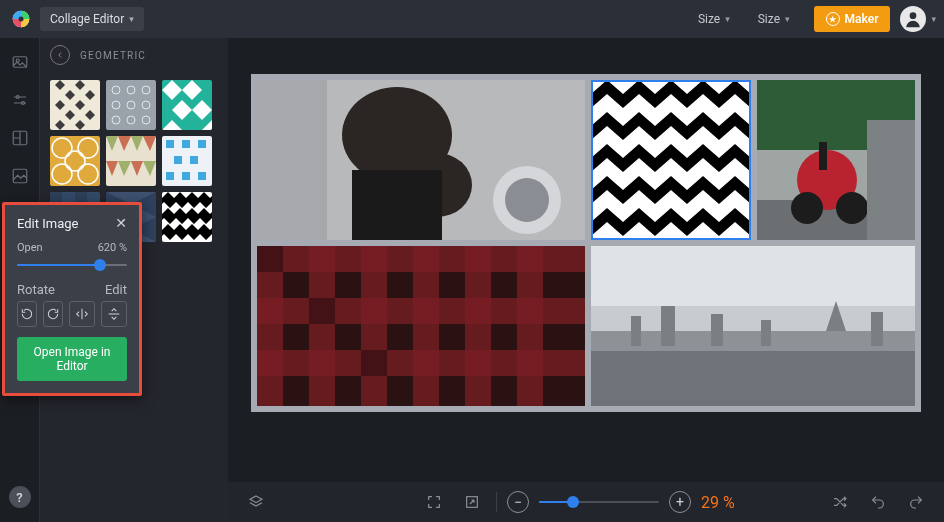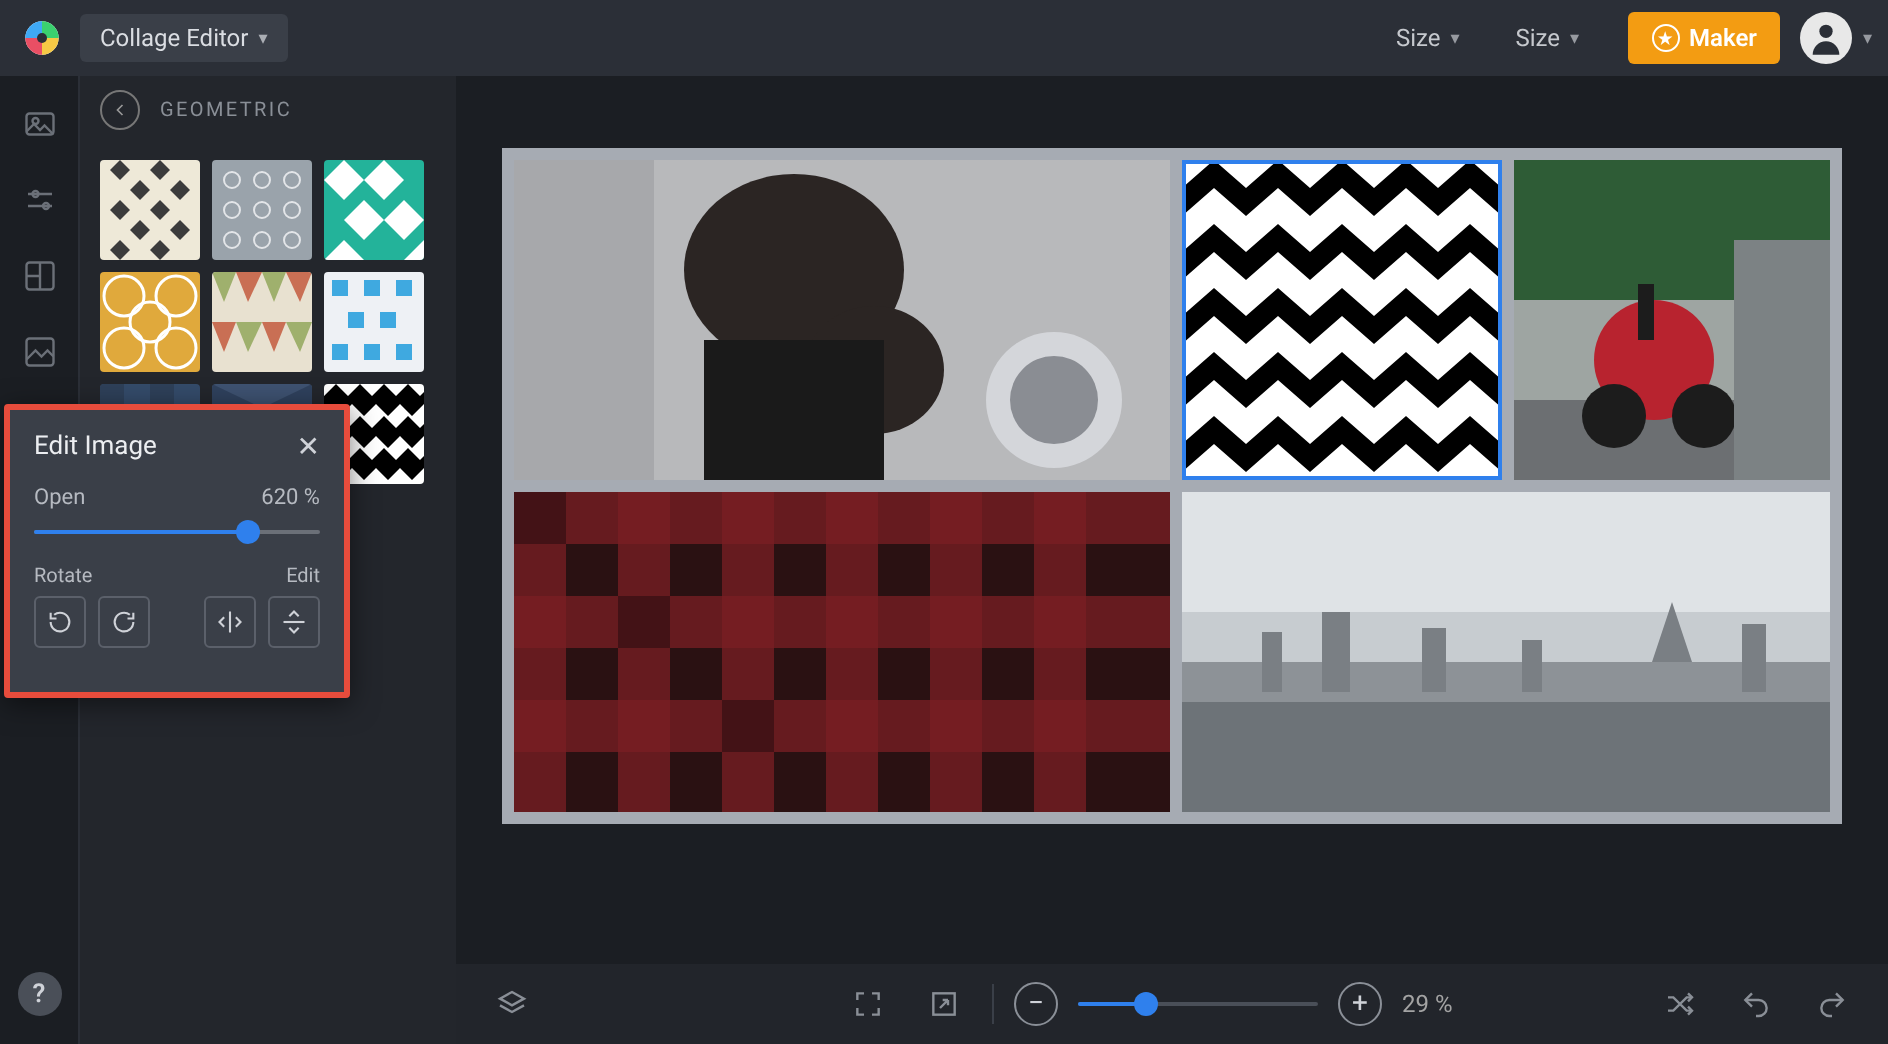--- a/index.html
+++ b/index.html
@@ -31,30 +31,30 @@
 .sidebar { width:188px; background:#23262c; position:relative; }
 .side-head { height:34px; display:flex; align-items:center; padding:0 10px; gap:10px;text-align:right;}
 .back-btn { width:20px; height:20px; border:1.5px solid #777; border-radius:50%; display:flex; align-items:center; justify-content:center; color:#999; cursor:pointer;}
 .back-btn svg{width:10px;height:10px;stroke:#999;stroke-width:2;fill:none;}
 .cat-label { font-size:10px; letter-spacing:1.2px; color:#8a8f97;}
 .pattern-grid { padding:8px 10px; display:grid; grid-template-columns: repeat(3, 50px); gap:6px;}
 .pattern { width:50px; height:50px; border-radius:2px; cursor:pointer; overflow:hidden;}
 .pattern svg { width:100%; height:100%; display:block; }
 
 
-.edit-panel { position:absolute; left:-38px; top:164px; width:173px; background:#3a3f48; border:3px solid #e74c3c; border-radius:2px; padding:10px 12px 12px; z-index:20; box-shadow: 0 3px 14px rgba(0,0,0,.5);}
+.edit-panel { position:absolute; left:-38px; top:164px; width:140px; background:#3a3f48; border:3px solid #e74c3c; border-radius:2px; padding:10px 12px 12px; z-index:20; box-shadow: 0 3px 14px rgba(0,0,0,.5);}
 .edit-head { display:flex; align-items:center; justify-content:space-between; margin-bottom:10px;}
 .edit-title { font-size:13px; color:#eceef1;}
 .close-x { cursor:pointer; color:#cfd2d8; font-size:14px;}
 .row { display:flex; justify-content:space-between; font-size:11px; color:#b6bac1; margin-bottom:4px;}
 .slider-track { position:relative; height:14px; margin-bottom:10px;}
 .track-line { position:absolute; top:6px; left:0; right:0; height:2px; background:#6b7078; border-radius:2px;}
 .track-fill { position:absolute; top:6px; left:0; height:2px; background:#2f80ed; border-radius:2px;}
 .slider-thumb { position:absolute; top:1px; width:12px; height:12px; border-radius:50%; background:#2f80ed; transform:translateX(-50%); cursor:grab;}
-.sublabels { display:flex; justify-content:space-between; font-size:10px; color:#b6bac1; margin:6px 0 4px;}
+.sublabels { display:flex; justify-content:space-between; font-size:13px; color:#b6bac1; margin:6px 0 4px;}
 .icon-row { display:flex; gap:6px; margin-bottom:10px; align-items:center;}
 .iconsq { width:26px; height:26px; border:1px solid #5b606a; border-radius:3px; display:flex; align-items:center; justify-content:center; cursor:pointer;}
 .iconsq svg{ width:14px; height:14px; stroke:#cfd2d8; fill:none; stroke-width:1.8;}
 .flip-group{ margin-left:auto; display:flex; gap:6px;}
 .open-editor-btn { width:100%; background:#27ae60; color:#fff; font-size:12px; padding:8px 0; border-radius:3px; text-align:center; cursor:pointer;}
 
 
 .canvas-wrap { flex:1; background:#1b1e23; display:flex; flex-direction:column;}
 .canvas-scroll { flex:1; display:flex; align-items:flex-start; justify-content:center; padding:36px 10px 0;}
 .collage-bg { background:#a6abb3; padding:6px; }
@@ -75,21 +75,21 @@
 
 
 .bottombar { height:40px; background:#22252b; display:flex; align-items:center; padding:0 14px; gap:10px;}
 .bicon { width:28px; height:28px; display:flex; align-items:center; justify-content:center; cursor:pointer; color:#8a8f97;}
 .bicon svg { width:16px; height:16px; stroke:#8a8f97; fill:none; stroke-width:1.8;}
 .circle-btn { width:22px; height:22px; border:1.5px solid #8a8f97; border-radius:50%; display:flex; align-items:center; justify-content:center; font-size:14px; color:#cfd2d8; cursor:pointer;}
 .zoom-track { width:120px; height:14px; position:relative;}
 .zoom-line { position:absolute; top:6px; left:0; right:0; height:2px; background:#4a4f58; border-radius:2px;}
 .zoom-fill { position:absolute; top:6px; left:0; height:2px; background:#2f80ed; border-radius:2px;}
 .zoom-thumb { position:absolute; top:1px; width:12px; height:12px; border-radius:50%; background:#2f80ed; transform:translateX(-50%); cursor:grab;}
-.zoom-label { font-size:12px; color:#a3a3a3; min-width:40px;}
+.zoom-label { font-size:16px; color:#f97316; min-width:40px;}
 .bb-spacer{ flex:1;}
 .bb-spacer2{ width:130px;}
 .divider{ width:1px; height:20px; background:#3a3f48;}
 </style>
 </head>
 <body>
 
 <div class="topbar">
   <div class="logo">
     <svg viewBox="0 0 24 24">
@@ -338,20 +338,23 @@
             </div>
           <div class="iconsq">
               <svg viewBox="0 0 24 24">
                 <path d="M3 12h18"></path>
                 <path d="M8 7l4-4 4 4"></path>
                 <path d="M8 17l4 4 4-4"></path>
               </svg>
             </div>
         </div>
       </div>
+      <div class="open-editor-btn">
+        <span>Open Image in Editor</span>
+      </div>
     </div>
   </div>
 
   <div class="canvas-wrap">
     <div class="canvas-scroll">
       <div class="collage-bg">
       <div class="collage">
         <div class="cell a">
           <svg viewBox="0 0 328 160" preserveAspectRatio="xMidYMid slice">
                 <rect width="328" height="160" fill="#b8b9bb"></rect>

